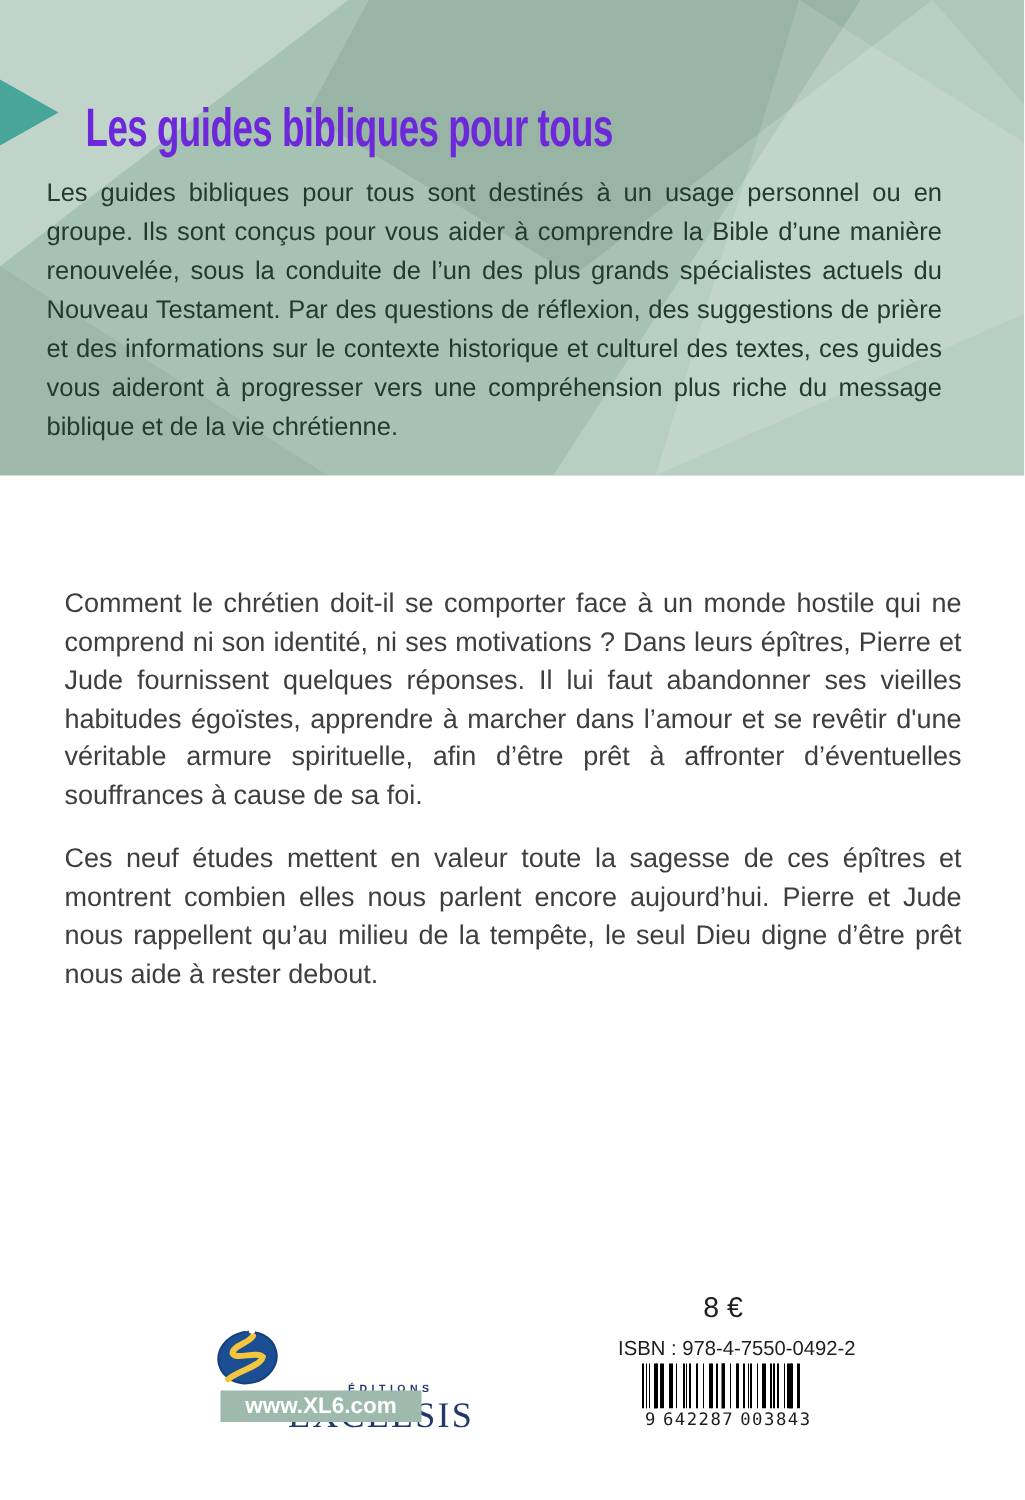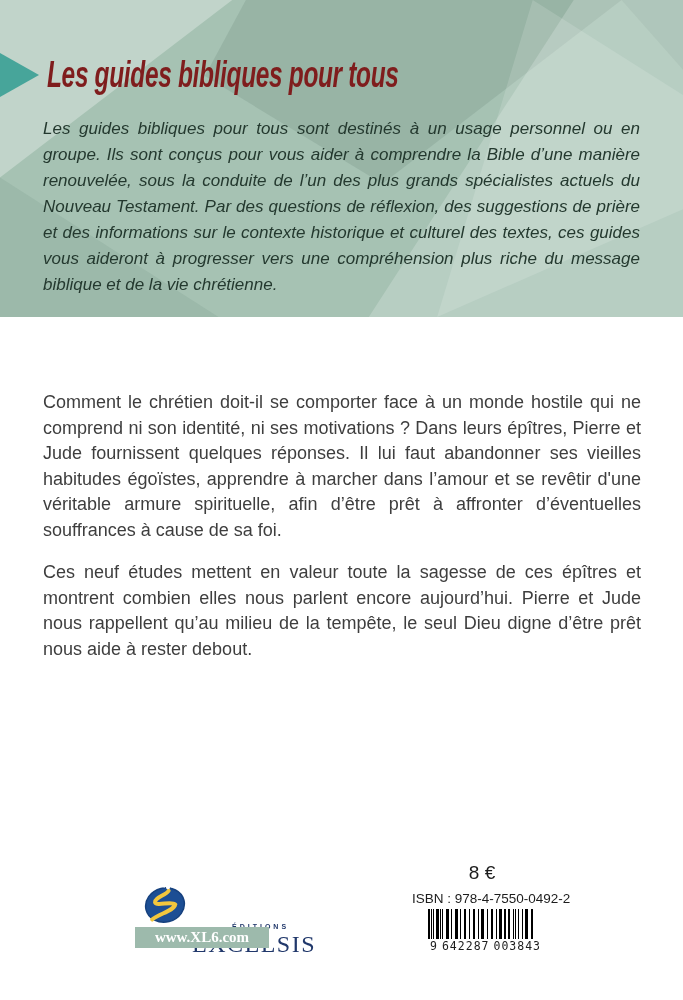--- a/index.html
+++ b/index.html
@@ -22,29 +22,29 @@
   .f5 { background:rgba(34,68,54,.07);  clip-path:polygon(0 56%, 0 100%, 32% 100%); }
   .f6 { background:rgba(34,68,54,.05);  clip-path:polygon(91% 0, 100% 0, 100% 22%); }
 
   .arrow {
     position:absolute; top:53px; left:0; width:0; height:0;
     border-top:22px solid transparent; border-bottom:22px solid transparent;
     border-left:39px solid #47a59a;
   }
 
   .series-title {
-    position:absolute; top:50px; left:43px; margin:4px;
-    font-size:36px; font-weight:700; color:#7f1d1d;
-    letter-spacing:-.5px; white-space:nowrap;font-style:italic;
+    position:absolute; top:50px; left:43px; margin:14px;
+    font-size:36px; font-weight:700; color:#6d28d9;
+    letter-spacing:-.5px; white-space:nowrap;
   }
   .condense { display:inline-block; transform:scaleX(.68); transform-origin:0 50%; }
 
   .intro {
-    position:absolute; top:116px; left:43px; width:597px; margin:0;
-    font-size:17px; line-height:26px; color:#24392f; text-align:justify;font-style:italic;
+    position:absolute; top:116px; left:31px; width:597px; margin:0;
+    font-size:17px; line-height:26px; color:#24392f; text-align:justify;
   }
 
   
   .book-title {
     position:absolute; top:331px; left:43px; margin:0;
     font-size:48px; font-weight:700; color:#8db5a4; white-space:nowrap;
   }
   .condense2 { display:inline-block; transform:scaleX(.76); transform-origin:0 50%; letter-spacing:-1px; }
 
   .paras {
@@ -52,23 +52,23 @@
     font-size:18px; line-height:25.5px; color:#3e3e3e; text-align:justify;
   }
   .paras p { margin:0 0 17px 0; }
 
   
   .logo-svg { position:absolute; left:144px; top:882px; }
   .wordmark { position:absolute; left:192px; top:923px; color:#21386b; }
   .editions  { font-size:7px; font-weight:700; letter-spacing:3px; margin:0 0 1px 40px; }
   .excelsis  { font-family:"Liberation Serif", serif; font-size:24px; letter-spacing:1.5px; }
   .band {
-    position:absolute; left:135px; top:927px; width:134px; height:21px;
+    position:absolute; left:147px; top:927px; width:134px; height:21px;
     background:#9dbaac; color:#ffffff; font-weight:700; font-size:15px;
-    text-align:center; line-height:21px;font-family:Liberation Serif, serif;
+    text-align:center; line-height:21px;
   }
 
   
   .commerce { position:absolute; left:412px; top:862px; width:140px; text-align:center; color:#1d1d1d; }
   .price { font-size:19px; }
   .isbn  { font-size:13.5px; margin-top:7px; white-space:nowrap; }
   .barcode { position:relative; width:108px; height:44px; margin:3px auto 0; background:#fff; }
   .bars {
     height:30px; background-color:#fff;
     background-image:

